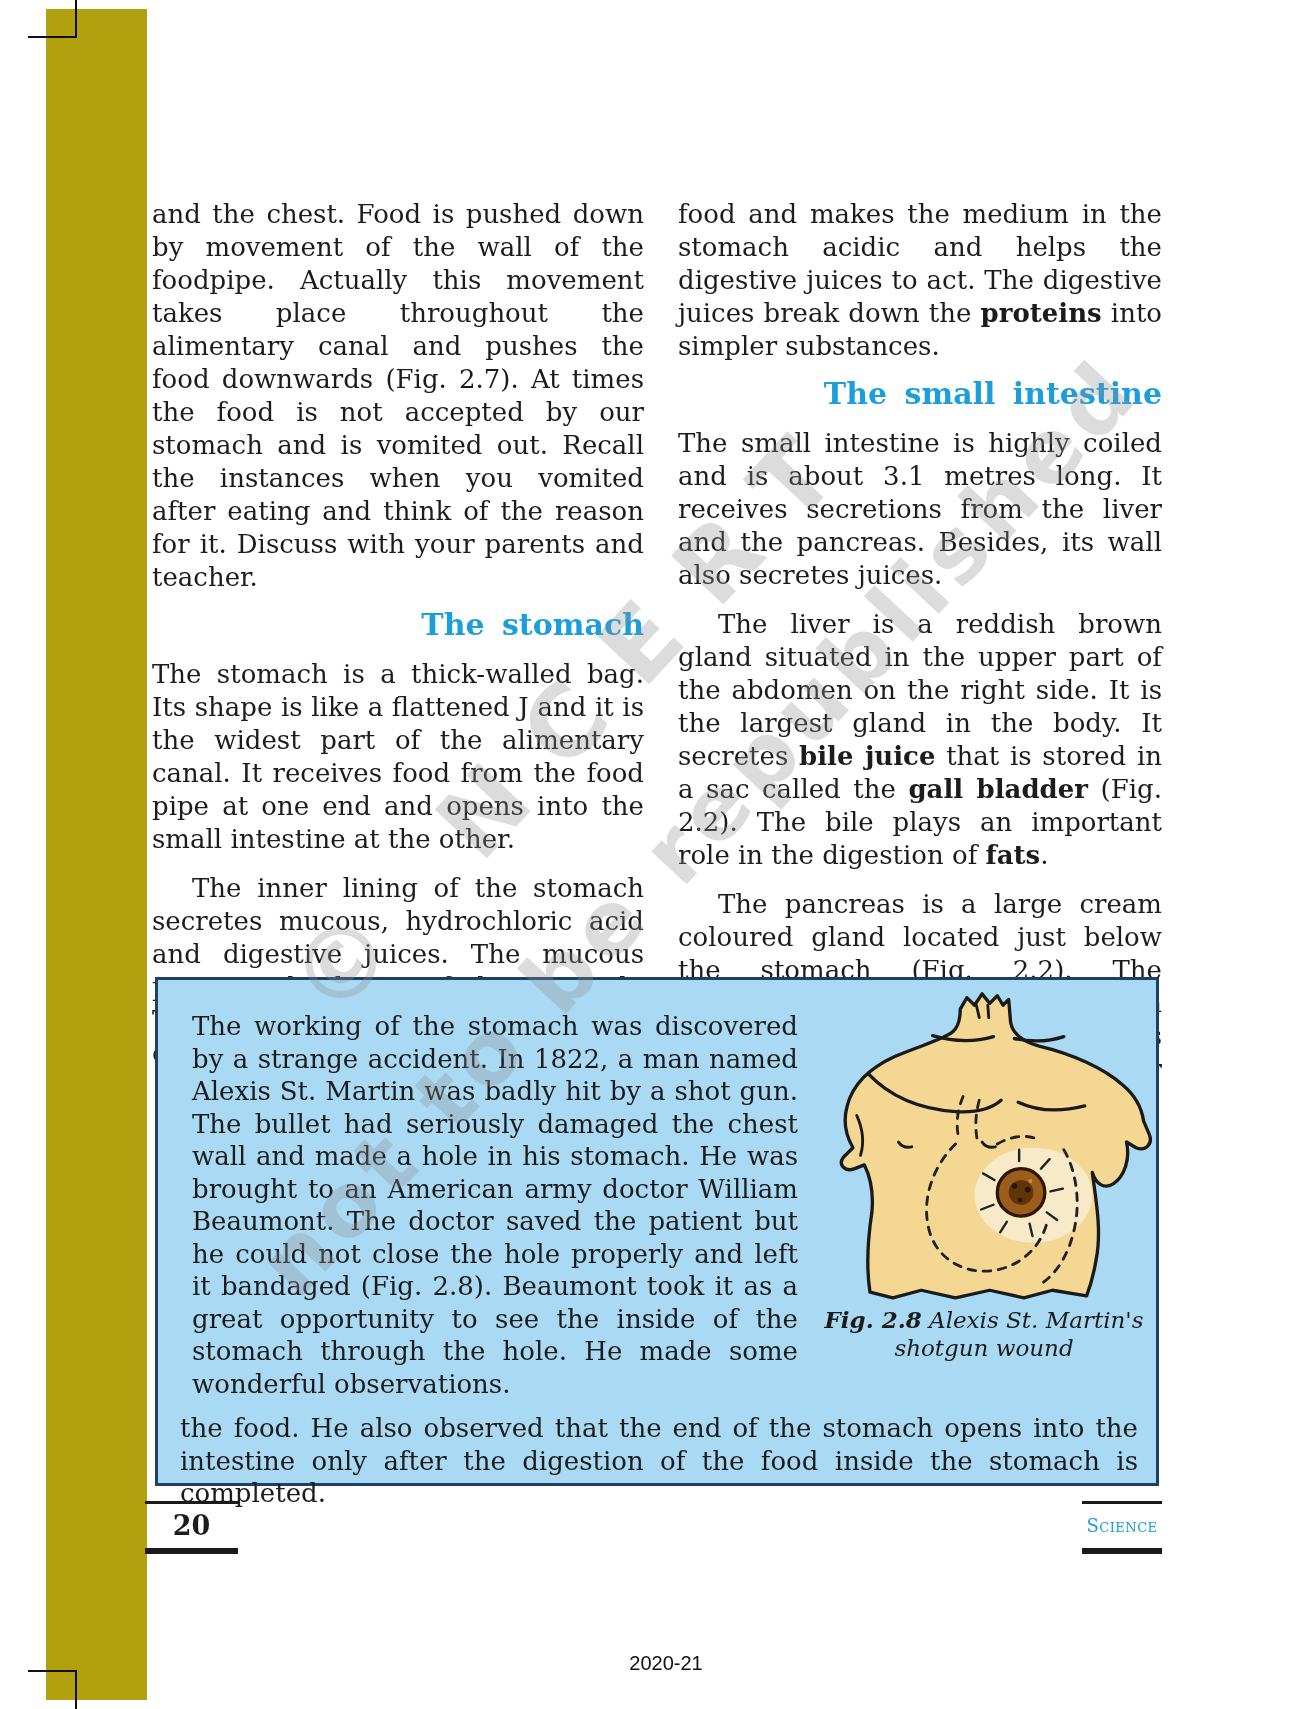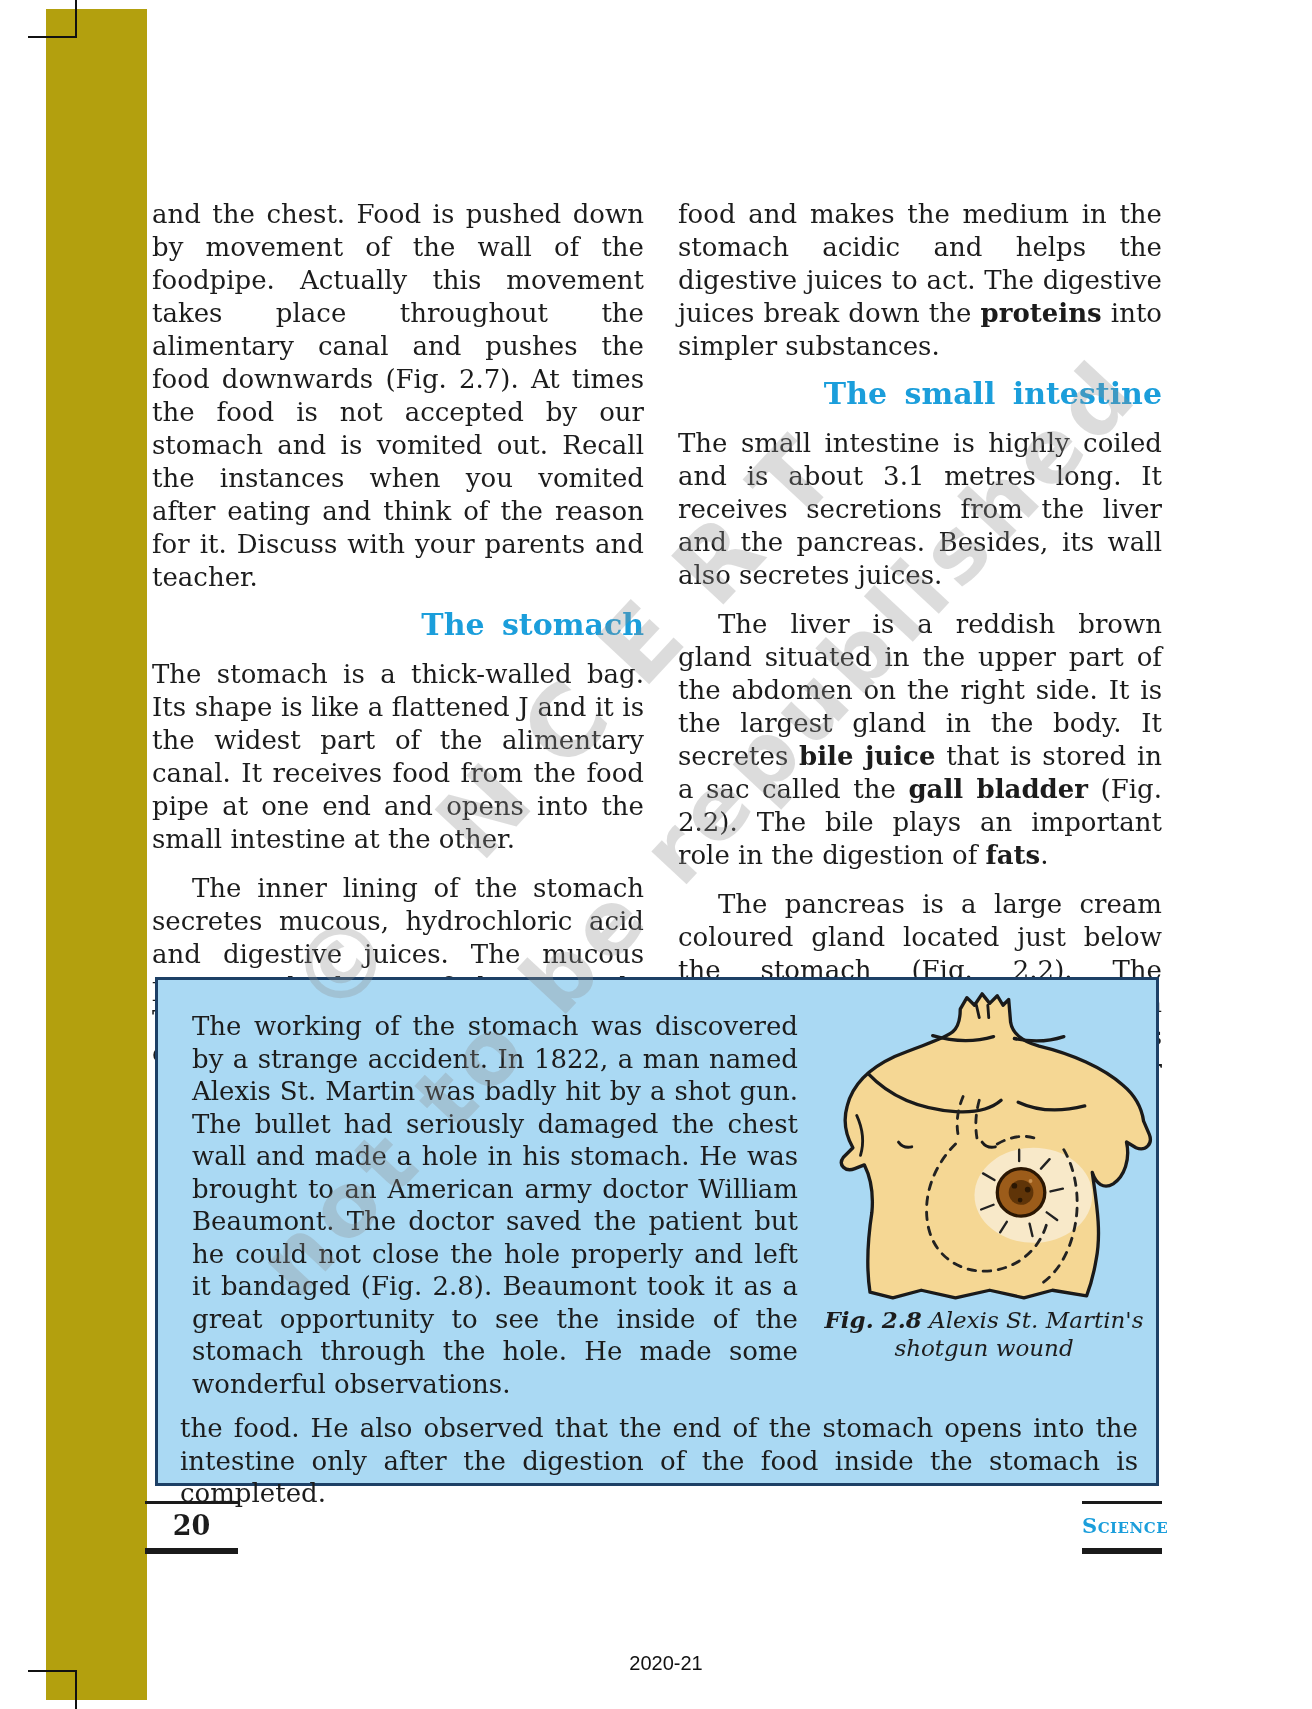--- a/index.html
+++ b/index.html
@@ -32,21 +32,21 @@
   .figure{position:absolute;left:655px;top:4px;width:342px;text-align:center;}
   .figure svg{display:block;}
   .fig-caption{margin-top:4px;font-size:23px;line-height:28px;font-style:italic;text-align:center;}
   .fig-label{font-weight:bold;font-style:italic;}
   
   .footer-left{position:absolute;left:145px;top:1501px;width:93px;text-align:center;}
   .footer-right{position:absolute;left:1082px;top:1501px;width:80px;text-align:center;}
   .rule-thin{height:3px;background:#1a1a1a;}
   .rule-thick{height:6px;background:#1a1a1a;}
   .page-num{font-size:27px;font-weight:bold;line-height:44px;}
-  .subject{font-variant:small-caps;font-weight:bold;font-size:21px;line-height:44px;
+  .subject{font-variant:small-caps;font-weight:normal;font-size:18px;line-height:44px;
         color:var(--accent-blue,#1b9edb);letter-spacing:0.5px;}
   .year{position:absolute;left:606px;top:1652px;width:120px;text-align:center;
         font-family:"Liberation Sans",sans-serif;font-size:20px;color:#111;}
   
   .watermark{position:absolute;left:-90px;top:600px;width:1450px;text-align:center;
         transform:rotate(-47deg);font-family:"DejaVu Sans",sans-serif;font-weight:600;
         color:#8f8f8f;opacity:0.30;pointer-events:none;z-index:40;}
   .wm1{font-size:98px;letter-spacing:42px;line-height:175px;}
   .wm2{font-size:88px;letter-spacing:8px;line-height:160px;}
 </style>

